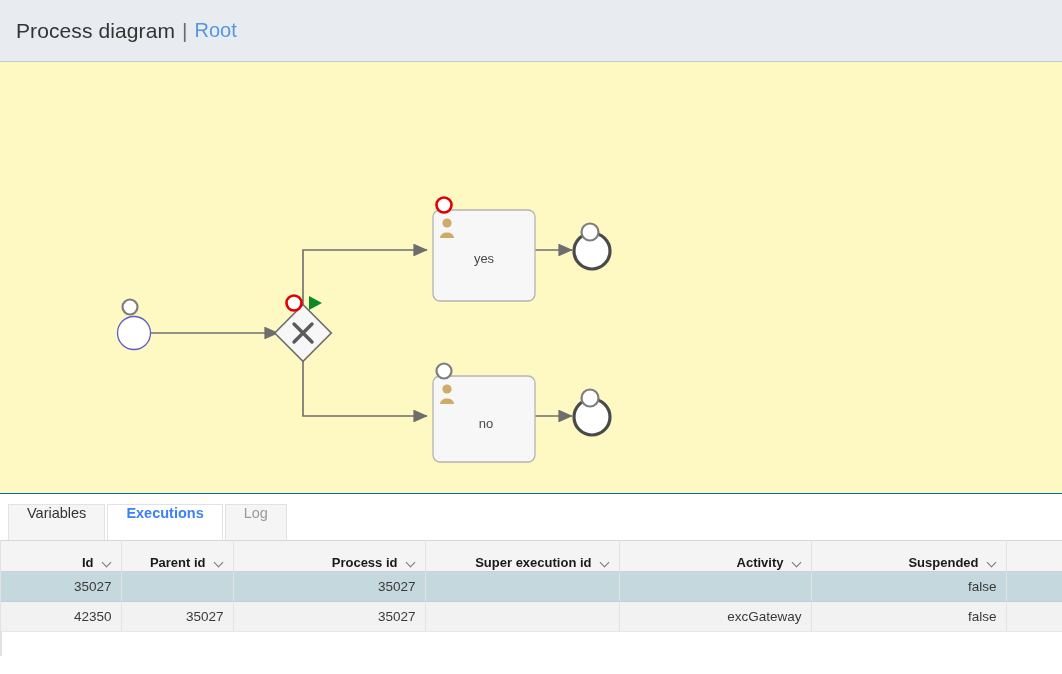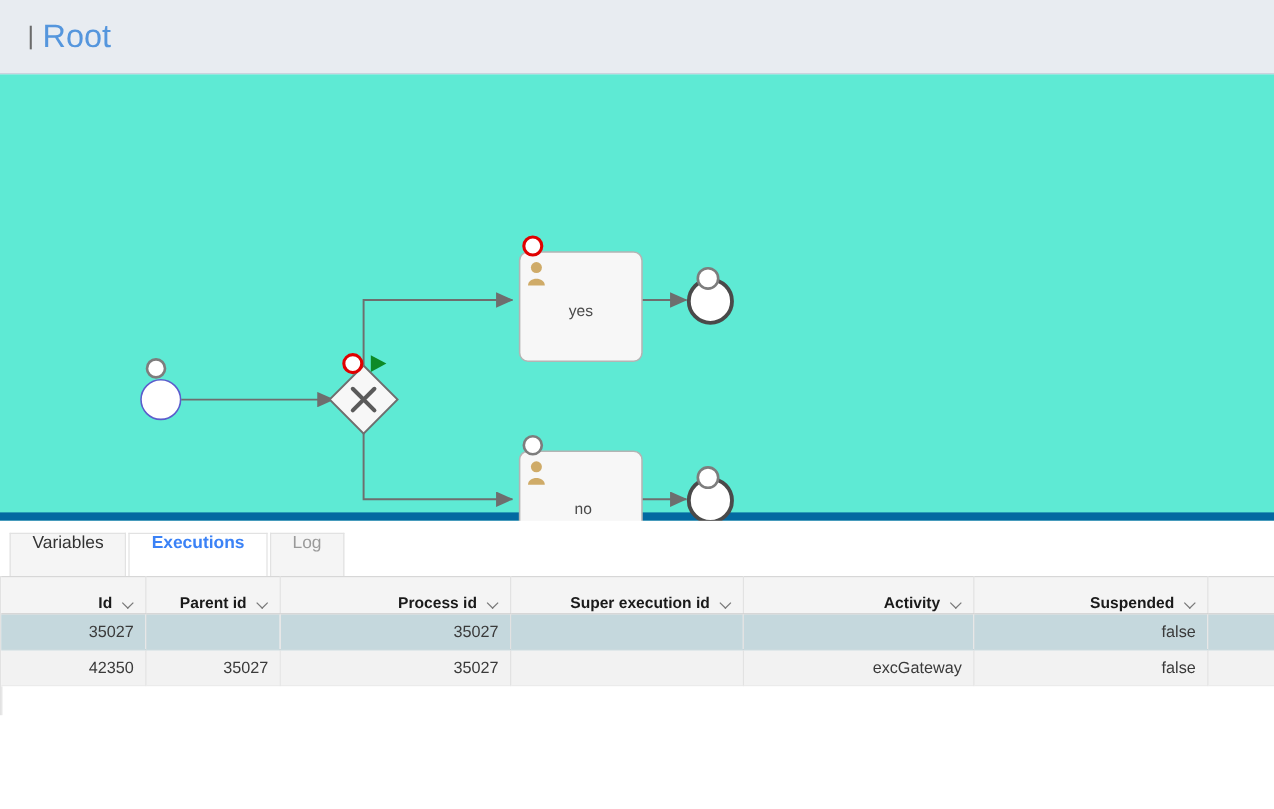--- a/index.html
+++ b/index.html
@@ -25,32 +25,32 @@
     font-weight: 400;
     letter-spacing: 0.1px;
   }
   .header-sep {
     font-size: 21px;
     color: #6b6b6b;
     margin: 0 7px;
     font-weight: 300;
   }
   .header-link {
-    font-size: 27px;
+    font-size: 20px;
     color: #5596dd;
     font-weight: 400;
     cursor: pointer;
   }
 
   
   .canvas {
     position: relative;
-    height: 372px;
-    background: #5eead4;
-    border-bottom: 7px solid #0369a1;
+    height: 432px;
+    background: #fef9c3;
+    border-bottom: 1px solid #0369a1;
   }
   .canvas svg { display: block; }
 
   
   .tabs-area {
     height: 46px;
     background: #ffffff;
     padding-left: 8px;
     display: flex;
     align-items: flex-end;
@@ -136,20 +136,21 @@
     overflow: hidden;
   }
   tr.row-selected td { background: #c5d8dd; border-bottom-color: #bdd1d6; }
   tr.row-plain td { background: #f2f2f2; }
   .below-table { height: 24px; background: #ffffff; border-left: 1px solid #e2e2e2; }
 </style>
 </head>
 <body>
 
 <div class="header">
+  <span class="header-title">Process diagram</span>
   <span class="header-sep">|</span>
   <span class="header-link">Root</span>
 </div>
 
 <div class="canvas">
   <svg width="1062" height="431" viewBox="0 0 1062 431" xmlns="http://www.w3.org/2000/svg">
     <defs>
       <marker id="arrow" markerWidth="9" markerHeight="8" refX="8.5" refY="4" orient="auto">
         <path d="M0,0 L9,4 L0,8 z" fill="#6e6e6e"></path>
       </marker>

